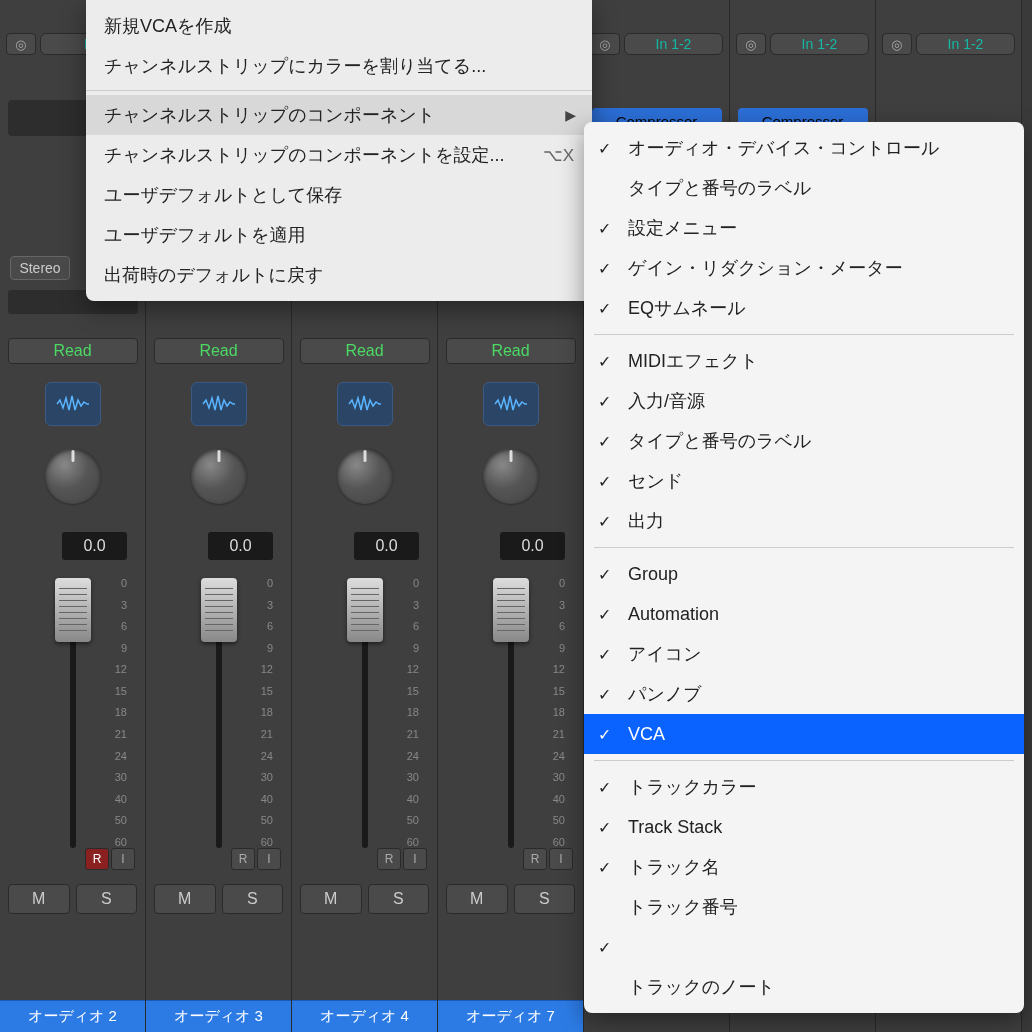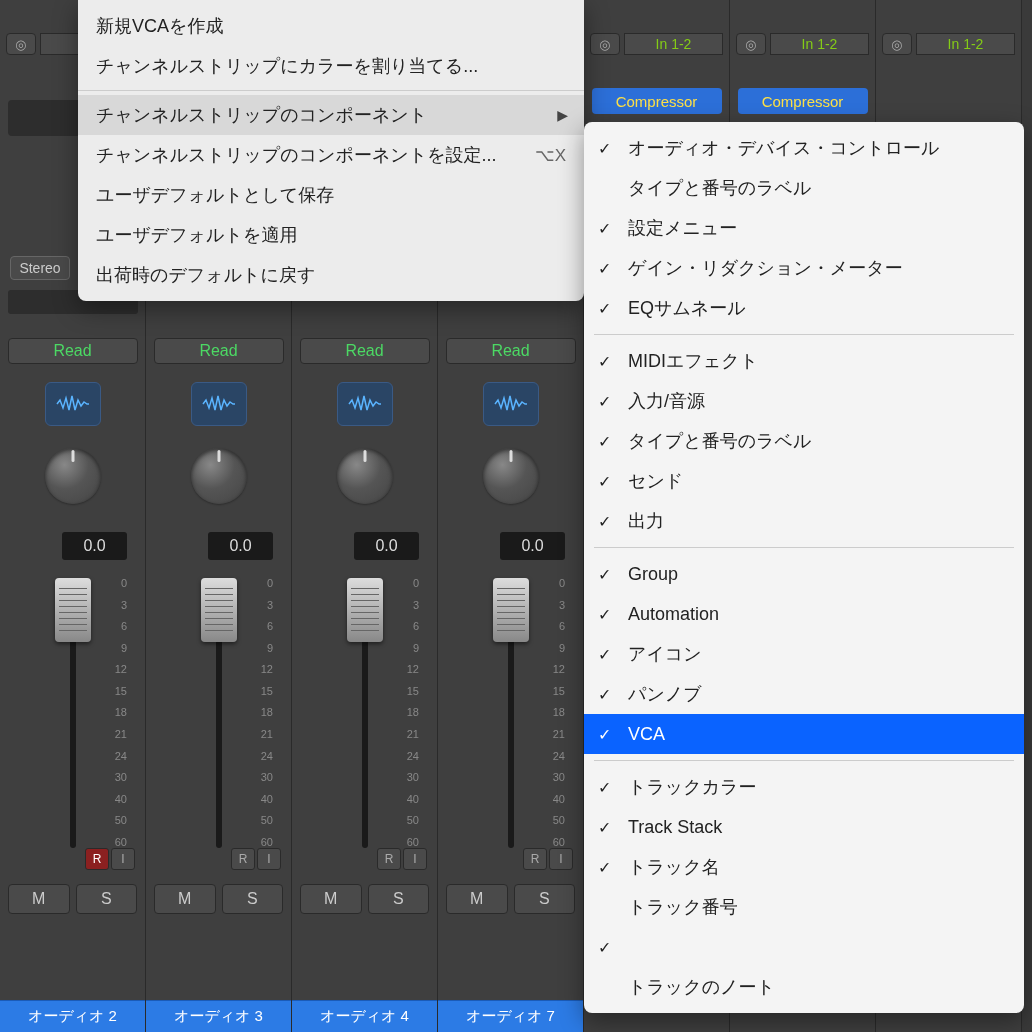--- a/index.html
+++ b/index.html
@@ -3,23 +3,23 @@
 <meta charset="utf-8">
 <style>
 * { margin: 0; padding: 0; box-sizing: border-box; font-family: -apple-system, "Hiragino Sans", sans-serif; }
 body { width: 1032px; height: 1032px; background: #3a3a3a; overflow: hidden; position: relative; }
 
 .mixer { display: flex; height: 100%; }
 .channel { width: 146px; height: 100%; background: #3f3f3f; border-right: 1px solid #2a2a2a; display: flex; flex-direction: column; align-items: center; position: relative; }
 
 .input-row { width: 100%; display: flex; align-items: center; height: 32px; margin-top: 28px; padding: 0 6px; gap: 4px; }
 .stereo-icon { width: 30px; height: 22px; background: #4a4a4a; border: 1px solid #2a2a2a; border-radius: 4px; display: flex; align-items: center; justify-content: center; color: #aaa; font-size: 13px; }
-.input-btn { flex: 1; height: 22px; background: #4a4a4a; border: 1px solid #2a2a2a; border-radius: 0; color: #84cc16; font-size: 14px; display: flex; align-items: center; justify-content: center; }
-
-.insert-slot { width: 130px; height: 26px; background: #2c6fd8; border-radius: 4px; color: #fde047; font-size: 15px; display: flex; align-items: center; justify-content: center; margin-top: 28px; overflow: hidden; }
+.input-btn { flex: 1; height: 22px; background: #4a4a4a; border: 1px solid #2a2a2a; border-radius: 6px; color: #14b8a6; font-size: 14px; display: flex; align-items: center; justify-content: center; }
+
+.insert-slot { width: 130px; height: 26px; background: #2c6fd8; border-radius: 4px; color: #000000; font-size: 15px; display: flex; align-items: center; justify-content: center; margin-top: 48px; overflow: hidden; }
 
 .stereo-slot { width: 60px; height: 24px; background: #4a4a4a; border: 1px solid #666; border-radius: 4px; color: #ccc; font-size: 14px; display: flex; align-items: center; justify-content: center; position: absolute; left: 10px; top: 256px; }
 .dark-box { width: 130px; height: 36px; background: #2d2d2d; border-radius: 4px; position: absolute; left: 8px; top: 100px; }
 .dark-box2 { width: 130px; height: 24px; background: #2d2d2d; border-radius: 3px; position: absolute; left: 8px; top: 290px; }
 
 .read-btn { width: 130px; height: 26px; background: #4a4a4a; border: 1px solid #2a2a2a; border-radius: 4px; color: #4cd964; font-size: 16px; display: flex; align-items: center; justify-content: center; margin-top: 278px; }
 
 .wave-icon { width: 56px; height: 44px; background: #2a4565; border: 1px solid #3a5a85; border-radius: 6px; display: flex; align-items: center; justify-content: center; margin-top: 18px; color: #5ab4ff; }
 
 .knob { width: 56px; height: 56px; background: radial-gradient(circle at 35% 30%, #888, #555 45%, #444); border-radius: 50%; margin-top: 22px; position: relative; box-shadow: inset 0 2px 4px rgba(0,0,0,0.5), 0 1px 2px rgba(0,0,0,0.3); }
@@ -40,21 +40,21 @@
 .ri-row { position: absolute; right: 10px; bottom: 8px; display: flex; gap: 2px; }
 .ri-btn { width: 24px; height: 22px; background: #4a4a4a; border: 1px solid #2a2a2a; border-radius: 3px; color: #aaa; font-size: 12px; display: flex; align-items: center; justify-content: center; }
 .ri-btn.rec { background: #8b2020; color: #fff; }
 
 .ms-row { width: 100%; display: flex; gap: 6px; padding: 0 8px; margin-top: 6px; }
 .ms-btn { flex: 1; height: 30px; background: #4a4a4a; border: 1px solid #2a2a2a; border-radius: 4px; color: #ccc; font-size: 16px; display: flex; align-items: center; justify-content: center; }
 
 .track-name { width: 100%; height: 32px; background: #2c7be5; color: #fff; font-size: 15px; display: flex; align-items: center; justify-content: center; margin-top: auto; border-top: 1px solid #1a5bb8; }
 
 
-.ctx-menu { position: absolute; top: 0; left: 78px; width: 506px; background: #ececec; border-radius: 0 0 8px 8px; box-shadow: 0 8px 24px rgba(0,0,0,0.4); padding: 6px 0; z-index: 10; }
+.ctx-menu { position: absolute; top: 0; left: 86px; width: 506px; background: #ececec; border-radius: 0 0 8px 8px; box-shadow: 0 8px 24px rgba(0,0,0,0.4); padding: 6px 0; z-index: 10; }
 .ctx-item { height: 40px; padding: 0 18px; display: flex; align-items: center; font-size: 18px; color: #222; position: relative; }
 .ctx-item.highlight { background: #d8d8d8; }
 .ctx-item .arrow { position: absolute; right: 16px; font-size: 14px; color: #444; }
 .ctx-item .shortcut { position: absolute; right: 18px; color: #666; font-size: 17px; }
 .ctx-sep { height: 1px; background: #ccc; margin: 4px 0; }
 
 
 .sub-menu { position: absolute; top: 122px; left: 584px; width: 440px; background: #f4f4f4; border-radius: 8px; box-shadow: 0 8px 24px rgba(0,0,0,0.4); padding: 6px 0; z-index: 11; }
 .sub-item { height: 40px; padding: 0 18px 0 44px; display: flex; align-items: center; font-size: 18px; color: #222; position: relative; }
 .sub-item.selected { background: #0a63ff; color: #fff; }

